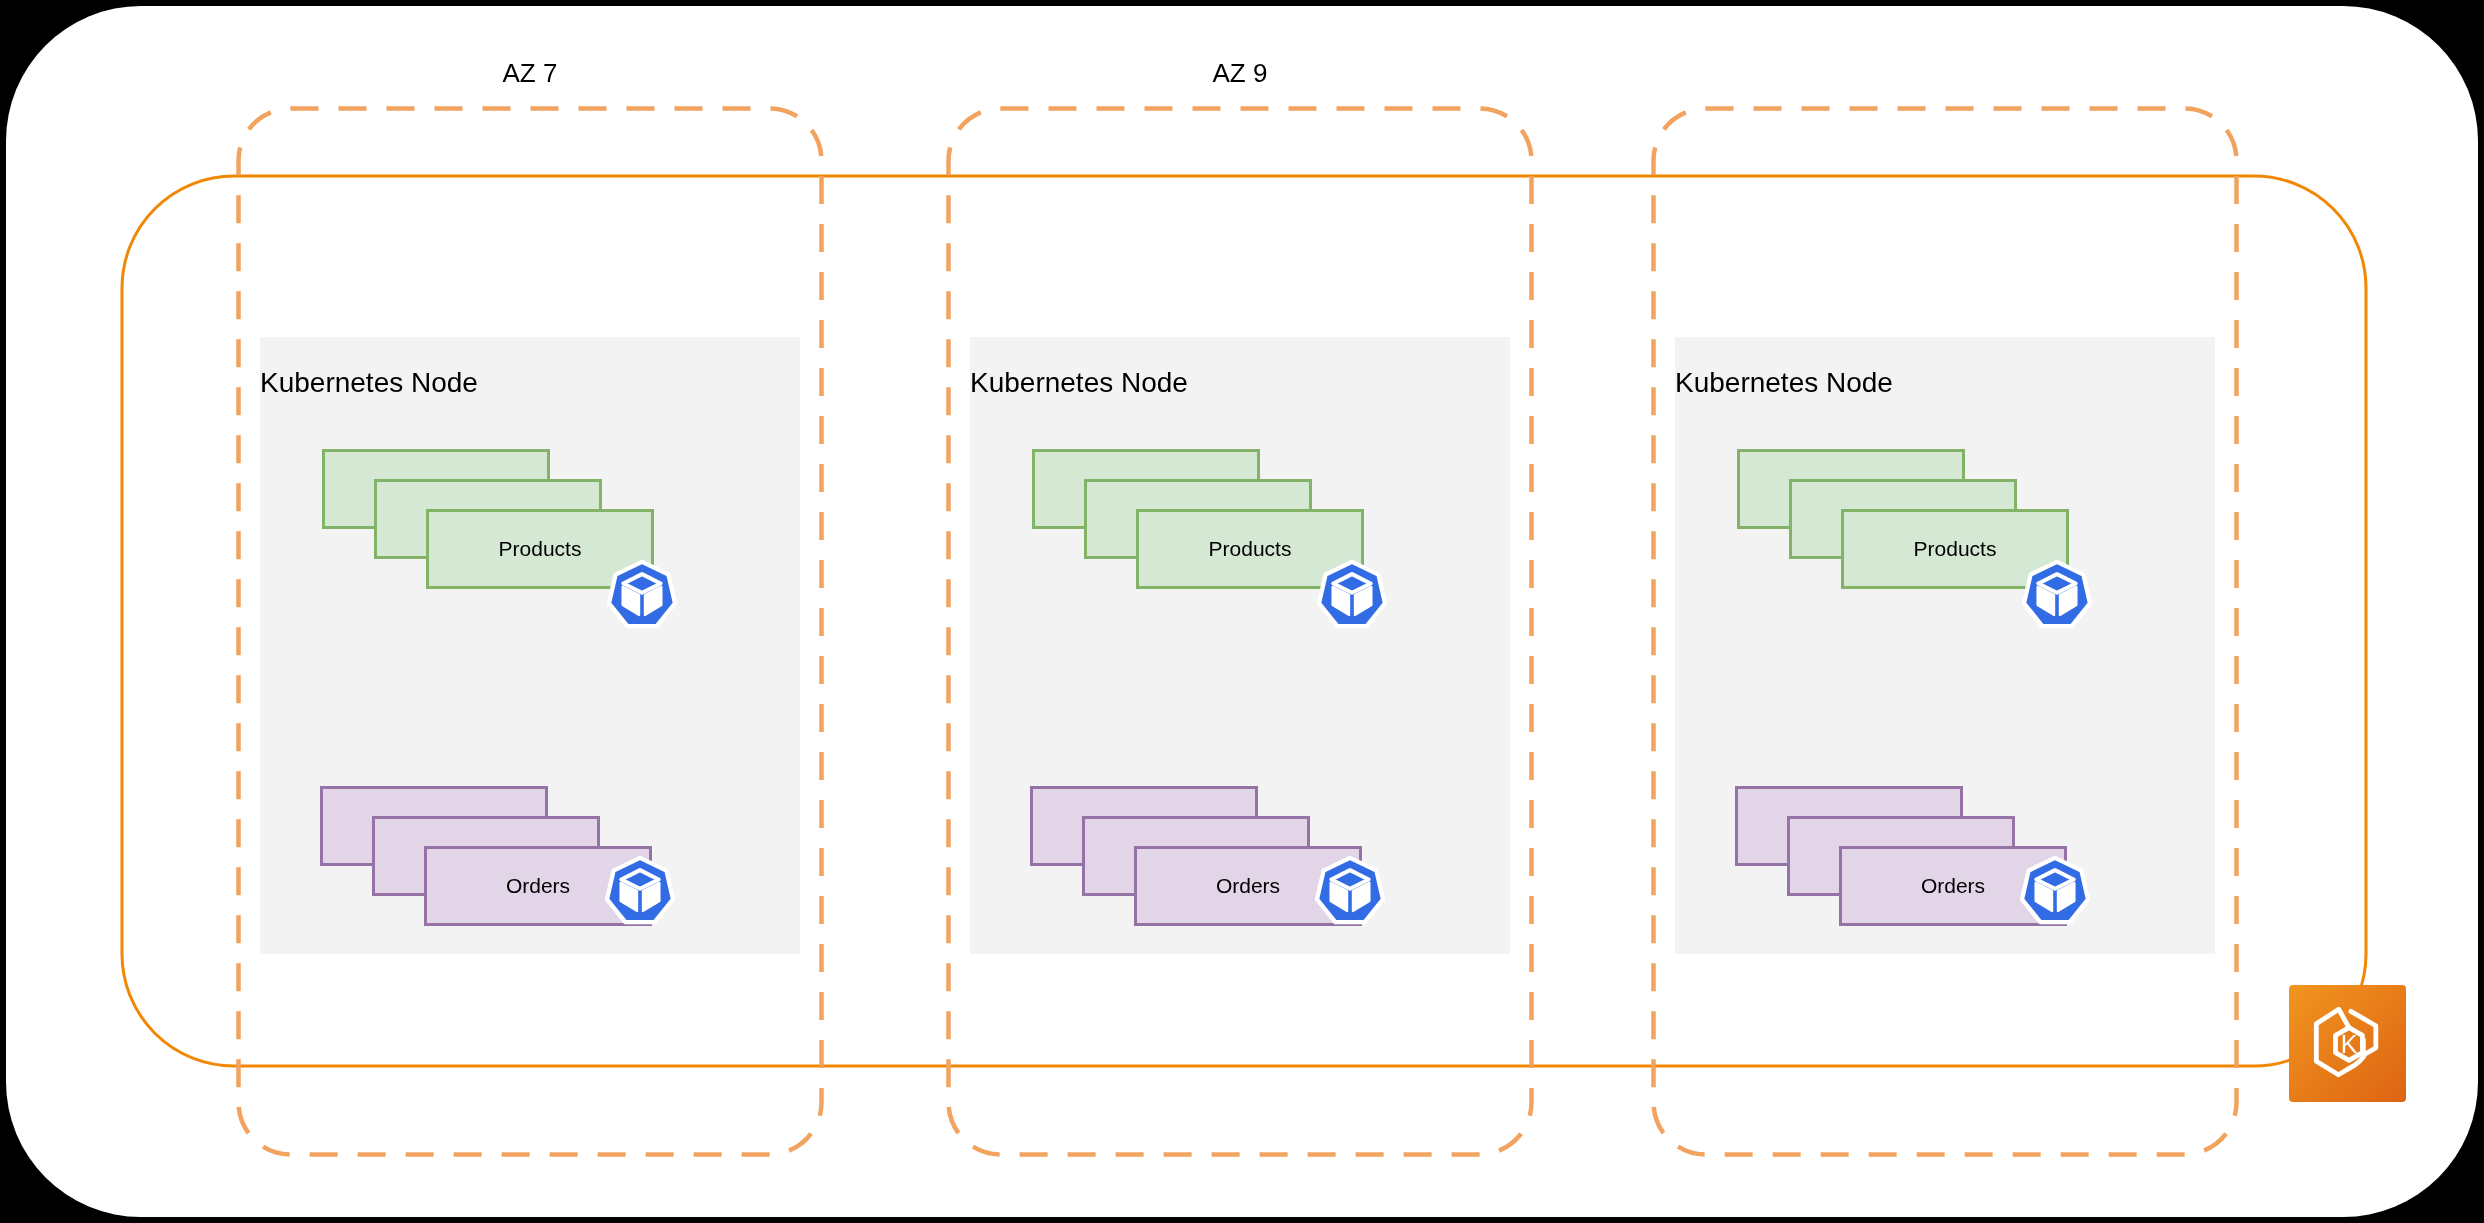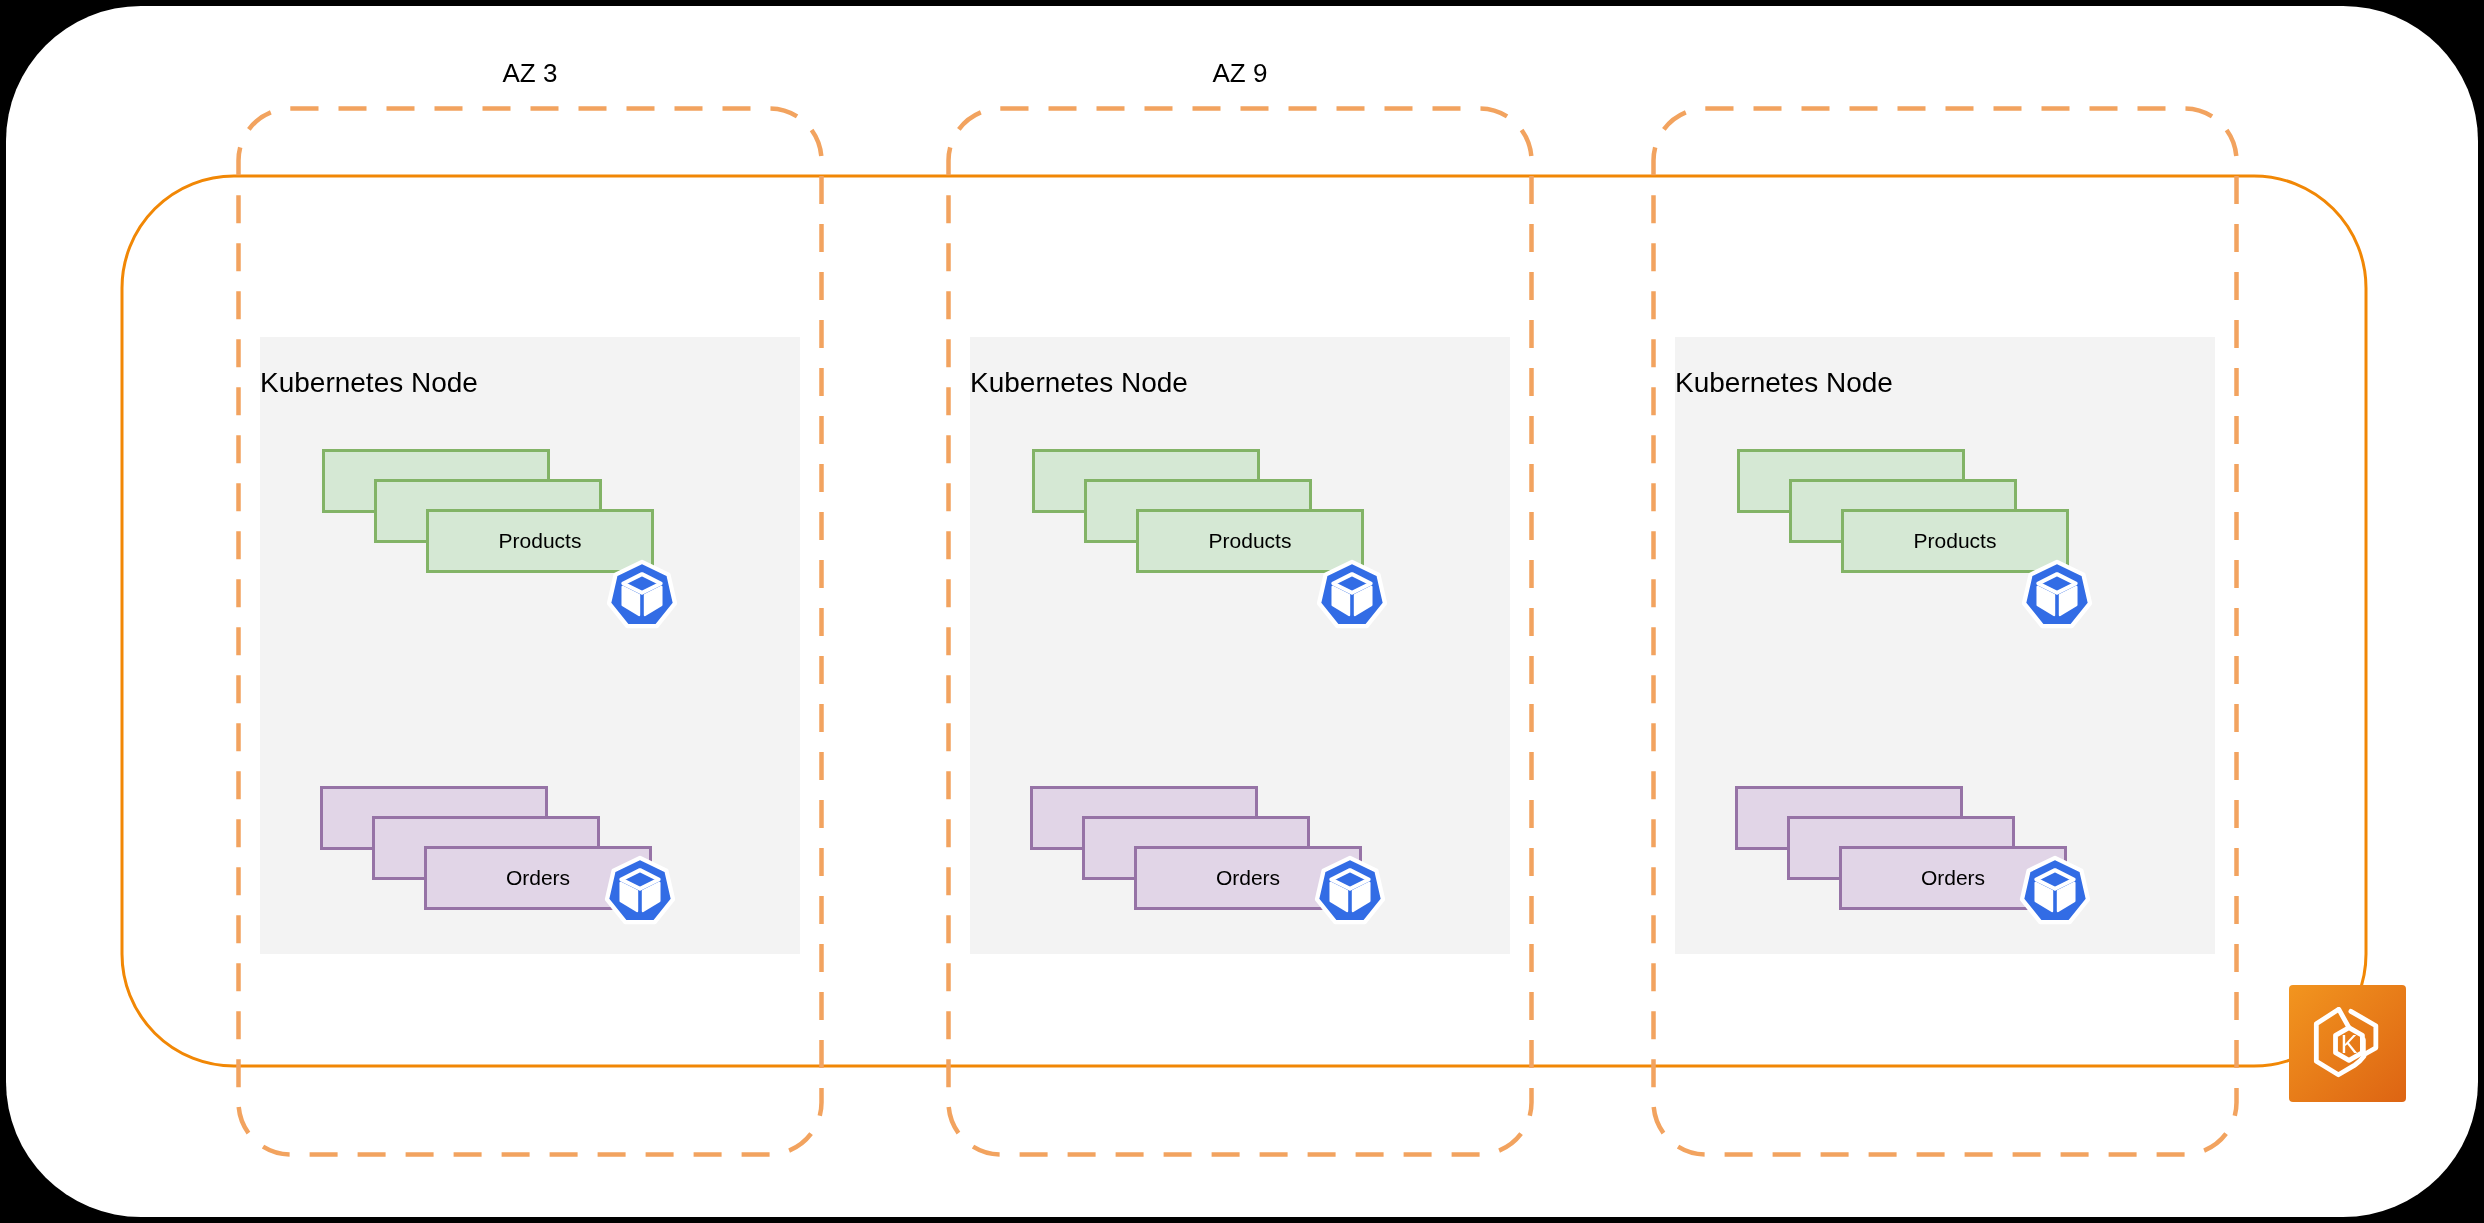--- a/index.html
+++ b/index.html
@@ -26,21 +26,21 @@
   .az-svg{position:absolute;left:0;top:0;width:100%;height:100%;overflow:visible;}
   .az-stroke{fill:none;stroke:var(--az-border);stroke-width:4.5;stroke-dasharray:28 20;}
   .az-label{position:absolute;top:-52px;left:0;width:100%;text-align:center;font-size:26px;line-height:38px;color:var(--text);}
 
   .node{position:absolute;left:24px;top:231px;width:540px;height:617px;background:var(--node-fill);}
   .node-title{position:absolute;top:30px;left:0;width:100%;text-align:left;font-size:28px;color:var(--text);}
 
   .stack{position:absolute;width:332px;height:220px;overflow:visible;}
   .stack-products{left:62px;top:112px;}
   .stack-orders{left:60px;top:408px;}
-  .card{position:absolute;width:228px;height:64px;border:3px solid;}
+  .card{position:absolute;width:228px;height:80px;border:3px solid;}
   .stack-products .card{background:var(--products-fill);border-color:var(--products-border);}
   .stack-orders .card{background:var(--orders-fill);border-color:var(--orders-border);margin-top:41px;}
   .card.c1{left:0;top:0;} .card.c2{left:52px;top:30px;}
   .card.c3{left:104px;top:60px;display:flex;align-items:center;justify-content:center;}
   .card-label{font-size:21px;color:var(--text);}
 
   .pod-icon{position:absolute;left:284px;top:110px;width:72px;height:72px;overflow:visible;}
   .pod-hept{fill:var(--pod-blue);stroke:#ffffff;stroke-width:6;stroke-linejoin:round;}
   .pod-cube-top{fill:none;stroke:#ffffff;stroke-width:5.5;stroke-linejoin:round;}
   .pod-cube-face{fill:#ffffff;stroke:#ffffff;stroke-width:3;stroke-linejoin:round;}
@@ -59,21 +59,21 @@
   <div class="canvas">
 
     <svg class="cluster-svg">
       <rect class="cluster-stroke" x="116" y="170" width="2244" height="890" rx="112" ry="112"></rect>
     </svg>
 
     <div class="az az-1">
       <svg class="az-svg">
         <rect class="az-stroke" x="2.5" y="2.5" width="583" height="1046" rx="52" ry="52"></rect>
       </svg>
-      <div class="az-label">AZ 3</div>
+      <div class="az-label">AZ 7</div>
       <div class="node">
         <div class="node-title">Kubernetes Node</div>
         <div class="stack stack-products">
           <div class="card c1"></div>
           <div class="card c2"></div>
           <div class="card c3">
             <span class="card-label">Products</span>
           </div>
           <svg class="pod-icon" viewBox="0 0 100 100">
             <polygon class="pod-hept" points="50,4 86.7,21.7 95.8,61.5 70.4,93.3 29.6,93.3 4.2,61.5 13.3,21.7"></polygon>

